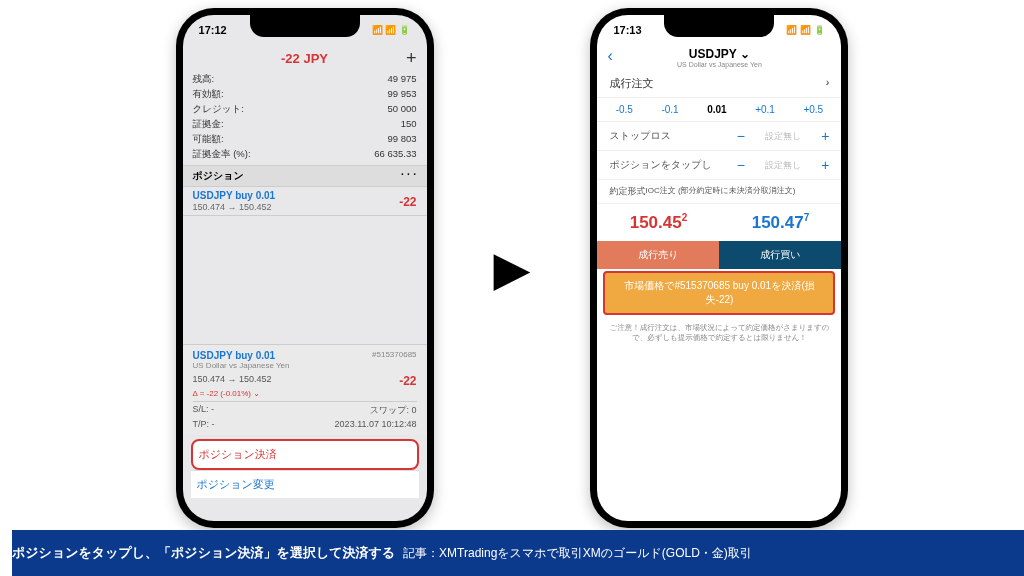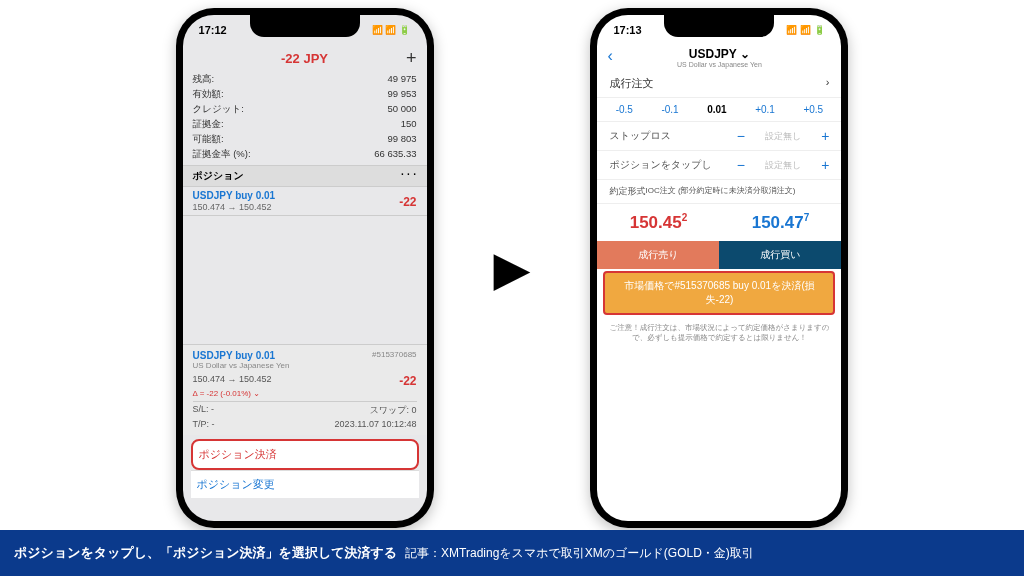--- a/index.html
+++ b/index.html
@@ -50,21 +50,21 @@
 .pn sup{font-size:10px;vertical-align:super}
 .p-red{color:#d63535}
 .p-blue{color:#1976d2}
 .btns{display:flex}
 .btn{flex:1;text-align:center;padding:7px;color:#fff;font-size:10px}
 .btn-r{background:#e27a5c}
 .btn-b{background:#0c4a6e}
 .settle{margin:2px 6px;padding:6px;background:#f0a840;color:#fff;font-size:10px;text-align:center;border:2px solid #d63535;border-radius:4px}
 .warn{padding:6px 12px;font-size:7.5px;color:#888;text-align:center;line-height:1.4}
 .arrow{font-size:48px;color:#000}
-.footer{position:absolute;bottom:0;left:0;right:0;height:46px;background:#0b3a8c;color:#fff;display:flex;align-items:center;padding:0 14px;font-size:13px;gap:8px;white-space:nowrap}
+.footer{position:absolute;bottom:0;left:12px;right:0;height:46px;background:#0b3a8c;color:#fff;display:flex;align-items:center;padding:0 0;font-size:13px;gap:8px;white-space:nowrap}
 .f-l{font-weight:600}
 .f-r{font-size:12px}
 </style>
 </head>
 <body>
 
 <div class="phones">
   <div class="phone">
     <div class="notch"></div>
     <div class="screen screen1">

